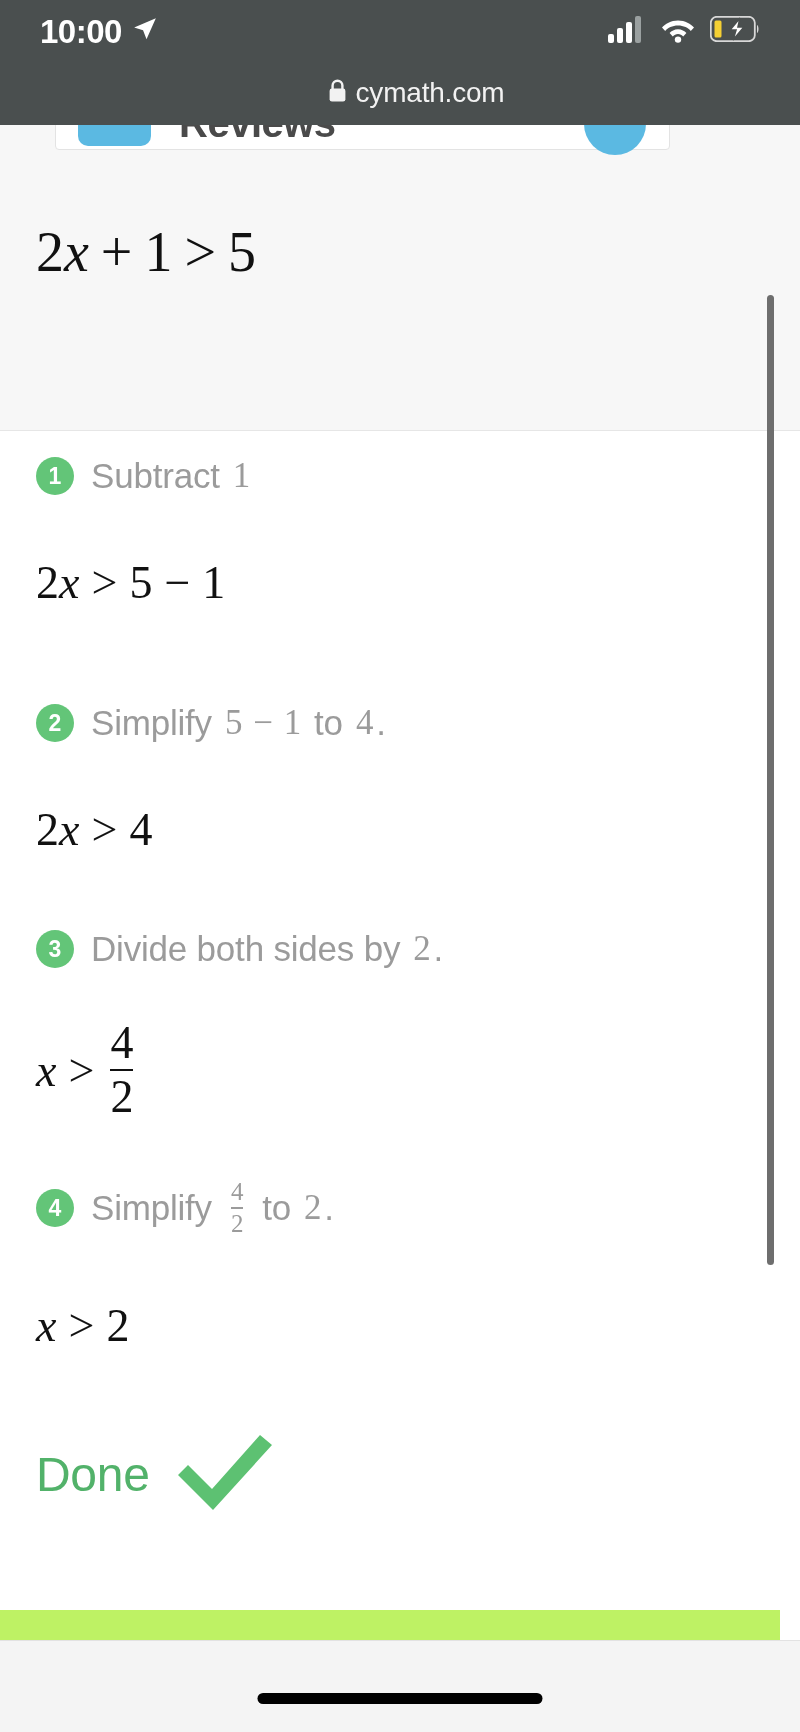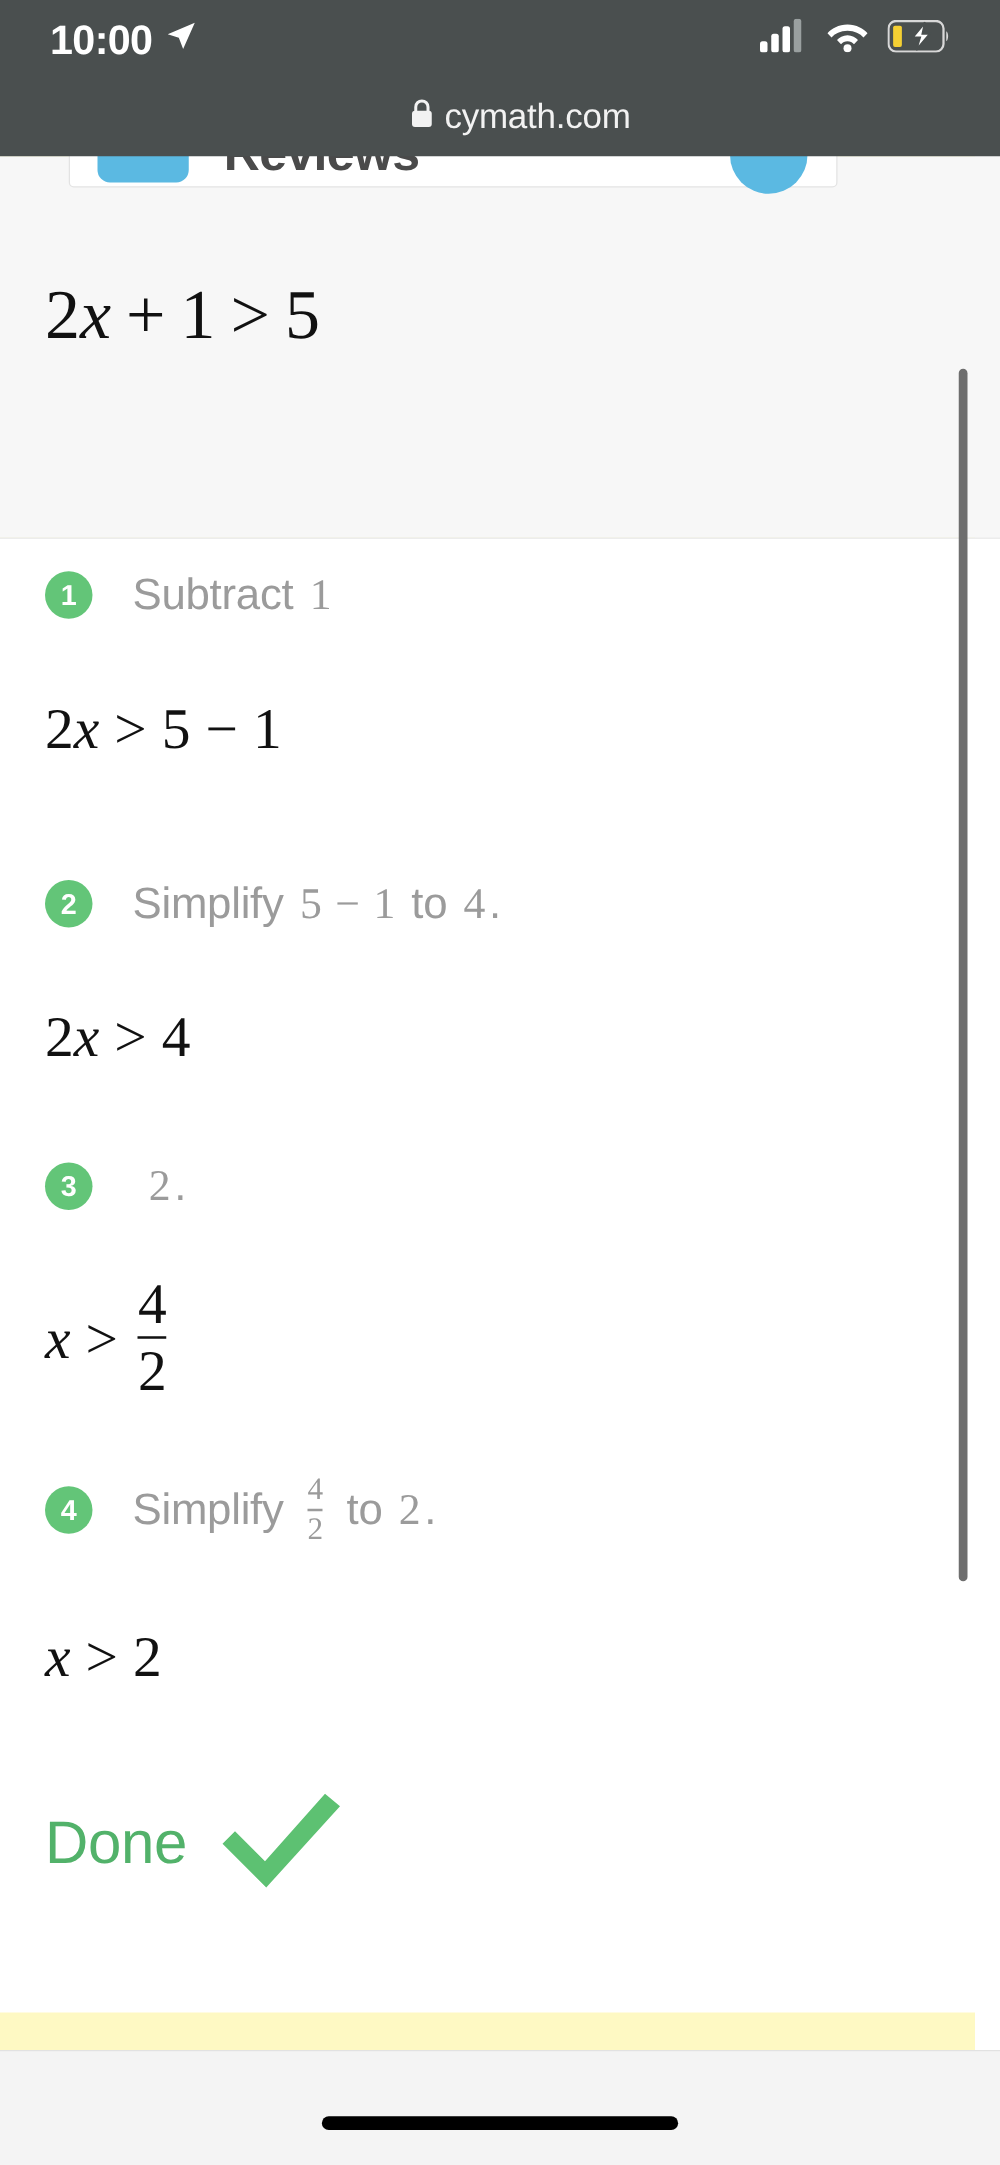--- a/index.html
+++ b/index.html
@@ -3,21 +3,21 @@
 <meta charset="utf-8">
 <style>
   * { margin:0; padding:0; box-sizing:border-box; }
   html, body { width:800px; height:1732px; }
   body {
     font-family: "Liberation Sans", sans-serif;
     background:#ffffff;
     position:relative;
     overflow:hidden;
   }
-  .phone { position:relative; width:780px; height:1732px; background:#fef9c3; }
+  .phone { position:relative; width:780px; height:1732px; background:#bef264; }
 
   
   .chrome {
     position:absolute; left:0; top:0; width:800px; height:125px;
     background:#4a4f4f;
     z-index:30;
   }
   .statusbar {
     position:absolute; left:0; top:0; width:800px; height:62px;
     display:flex; align-items:center; justify-content:space-between;
@@ -85,21 +85,21 @@
     position:absolute; left:36px; display:flex; align-items:center;
     white-space:nowrap;
   }
   .badge {
     width:38px; height:38px; border-radius:50%; background:#63c578;
     color:#ffffff; font-size:23px; font-weight:700;
     display:flex; align-items:center; justify-content:center;
     flex:none; line-height:1;
   }
   .step-text {
-    margin-left:32px; font-size:35px; color:#9b9b9b; letter-spacing:-0.2px;
+    margin-left:17px; font-size:35px; color:#9b9b9b; letter-spacing:-0.2px;
     display:flex; align-items:center;
   }
   .step-text .num {
     font-family:"Liberation Serif", serif; font-size:35px; padding:0 3px;
   }
   .step-text .gap { display:inline-block; width:10px; }
   .result-eq {
     position:absolute; left:36px;
     font-family:"Liberation Serif", serif; font-size:46px; color:#111111;
     white-space:nowrap; display:flex; align-items:center;
@@ -249,20 +249,21 @@
     <div class="result-eq" style="top:372px">
       <span>2</span>
         <span class="mi">x</span>
         <span class="mo">&gt;</span>
         <span>4</span>
     </div>
 
     <div class="step-head" style="top:498px">
       <span class="badge">3</span>
       <span class="step-text">
+        <span>Divide both sides by</span>
           <span class="gap"></span>
           <span class="num">2</span>
           <span>.</span>
       </span>
     </div>
     <div class="result-eq" style="top:588px">
       <span class="mi">x</span>
         <span class="mo">&gt;</span>
         <span class="frac big">
           <span class="num2">4</span>

